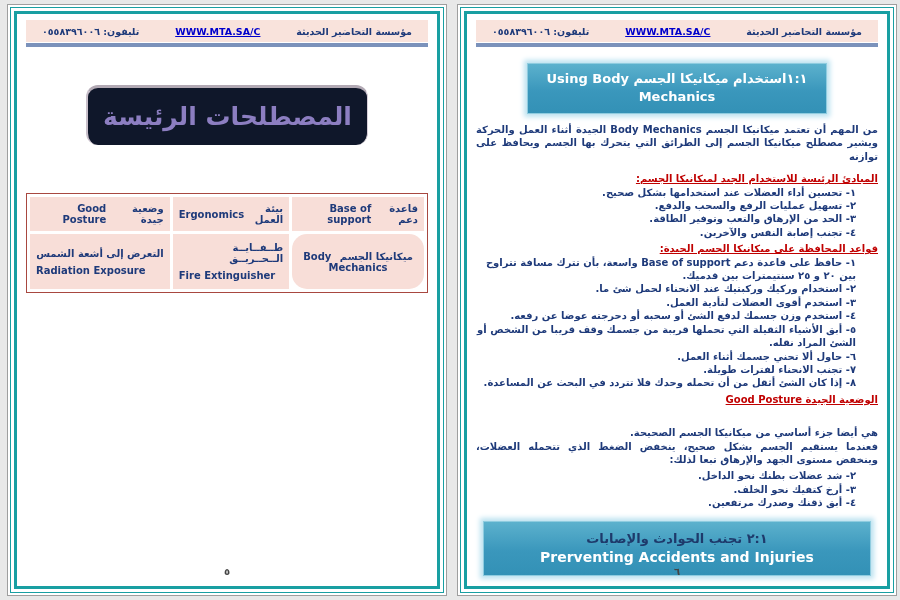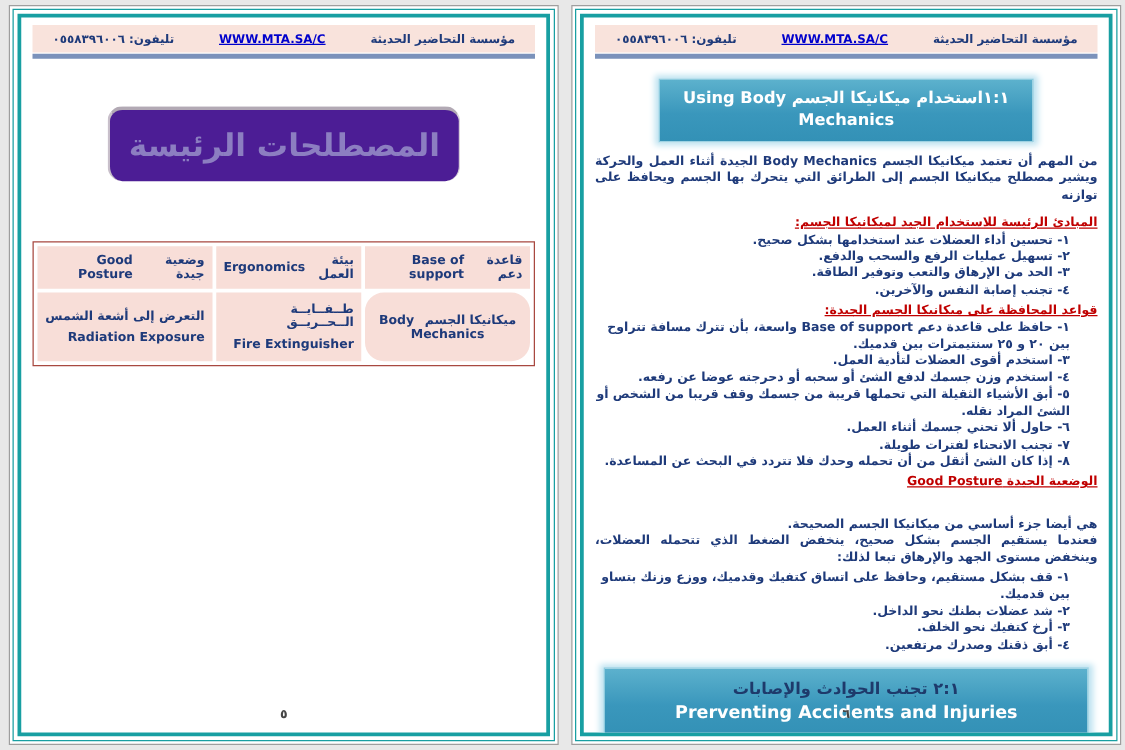--- a/index.html
+++ b/index.html
@@ -15,36 +15,36 @@
 
   .page-content { position:absolute; inset:0; padding:6px 9px 0 9px; }
 
   
   .doc-header { background:#f9e3dc; direction:rtl; display:flex; justify-content:space-between; align-items:center;
                 padding:6px 16px 5px 16px; font-size:9.5px; font-weight:bold; color:#1e3a7a; }
   .doc-header .site { color:#0000cc; text-decoration:underline; direction:ltr; cursor:pointer; }
   .header-rule { height:4px; background:#7b92bb; margin-top:1px; }
 
   
-  .term-title { width:282px; height:60px; margin:38px auto 0 auto; background:#4c1d95;
+  .term-title { width:282px; height:60px; margin:38px auto 0 auto; background:#0f172a;
                 border-top:3px solid #b2a9b4; border-left:2px solid #c8bfca; border-right:1px solid #d8cfd9;
                 border-radius:12px; display:flex; align-items:center; justify-content:center;
                 font-size:25px; font-weight:bold; color:#8c7ec1; letter-spacing:1px; }
 
   .terms-table { direction:rtl; width:100%; margin-top:48px; border-collapse:separate; border-spacing:3px;
                  border:1px solid #a84840; }
   .terms-table td { background:#f8ded8; color:#1e3a7a; font-weight:bold; font-size:10px;
                     padding:6px 6px; vertical-align:middle; }
   .terms-table tr.r1 td { height:34px; }
   .terms-table tr.r2 td { height:55px; }
   .cell-sb { display:flex; direction:rtl; justify-content:space-between; align-items:center; gap:4px; }
   .cell-one { text-align:center;border-radius:15px; }
   .cell-one .ar { margin-left:5px; }
   .cell-two .ar { display:block; text-align:right; margin-bottom:6px; }
-  .cell-two .en { display:block; text-align:right; }
+  .cell-two .en { display:block; text-align:left; }
 
   .page-num { position:absolute; bottom:9px; left:0; right:0; text-align:center;
               font-size:10px; font-weight:bold; color:#444; }
 
   
   .body-col { direction:rtl; color:#1e3a7a; font-weight:bold; font-size:10px; line-height:13.4px; }
 
   .blue-box { background:linear-gradient(180deg,#5cb1cd 0%,#3a97bc 55%,#3391b6 100%);
               border:1px solid #8fccdf; box-shadow:0 0 5px 3px #bce2f0; text-align:center;
               color:#ffffff; font-weight:bold; direction:rtl; }
@@ -144,32 +144,32 @@
 
         <div class="gap6"></div>
         <div class="red-h">المبادئ الرئيسة للاستخدام الجيد لميكانيكا الجسم:</div>
         <div class="list-item">١- تحسين أداء العضلات عند استخدامها بشكل صحيح.</div>
         <div class="list-item">٢- تسهيل عمليات الرفع والسحب والدفع.</div>
         <div class="list-item">٣- الحد من الإرهاق والتعب وتوفير الطاقة.</div>
         <div class="list-item">٤- تجنب إصابة النفس والآخرين.</div>
 
         <div class="red-h">قواعد المحافظة على ميكانيكا الجسم الجيدة:</div>
         <div class="list-item">١- حافظ على قاعدة دعم Base of support واسعة، بأن تترك مسافة تتراوح بين ٢٠ و ٢٥ سنتيمترات بين قدميك.</div>
+        <div class="list-item">٢- استخدام وركيك وركبتيك عند الانحناء لحمل شئ ما.</div>
         <div class="list-item">٣- استخدم أقوى العضلات لتأدية العمل.</div>
         <div class="list-item">٤- استخدم وزن جسمك لدفع الشئ أو سحبه أو دحرجته عوضا عن رفعه.</div>
         <div class="list-item">٥- أبق الأشياء الثقيلة التي تحملها قريبة من جسمك وقف قريبا من الشخص أو الشئ المراد نقله.</div>
         <div class="list-item">٦- حاول ألا تحني جسمك أثناء العمل.</div>
         <div class="list-item">٧- تجنب الانحناء لفترات طويلة.</div>
         <div class="list-item">٨- إذا كان الشئ أثقل من أن تحمله وحدك فلا تتردد في البحث عن المساعدة.</div>
 
         <div class="red-h">الوضعية الجيدة Good Posture</div>
         <div style="text-align:right;margin-top:20px;">هي أيضا جزء أساسي من ميكانيكا الجسم الصحيحة.</div>
         <div class="para">فعندما يستقيم الجسم بشكل صحيح، ينخفض الضغط الذي تتحمله العضلات، وينخفض مستوى الجهد والإرهاق تبعا لذلك:</div>
         <div class="gap3"></div>
-        <div class="list-item">١- قف بشكل مستقيم، وحافظ على اتساق كتفيك وقدميك، ووزع وزنك بتساو بين قدميك.</div>
         <div class="list-item">٢- شد عضلات بطنك نحو الداخل.</div>
         <div class="list-item">٣- أرخ كتفيك نحو الخلف.</div>
         <div class="list-item">٤- أبق ذقنك وصدرك مرتفعين.</div>
 
         <div class="blue-box" id="box2">
           <div class="l1">٢:١ تجنب الحوادث والإصابات</div>
           <div class="l2">Prerventing Accidents and Injuries</div>
         </div>
 
       </div>

